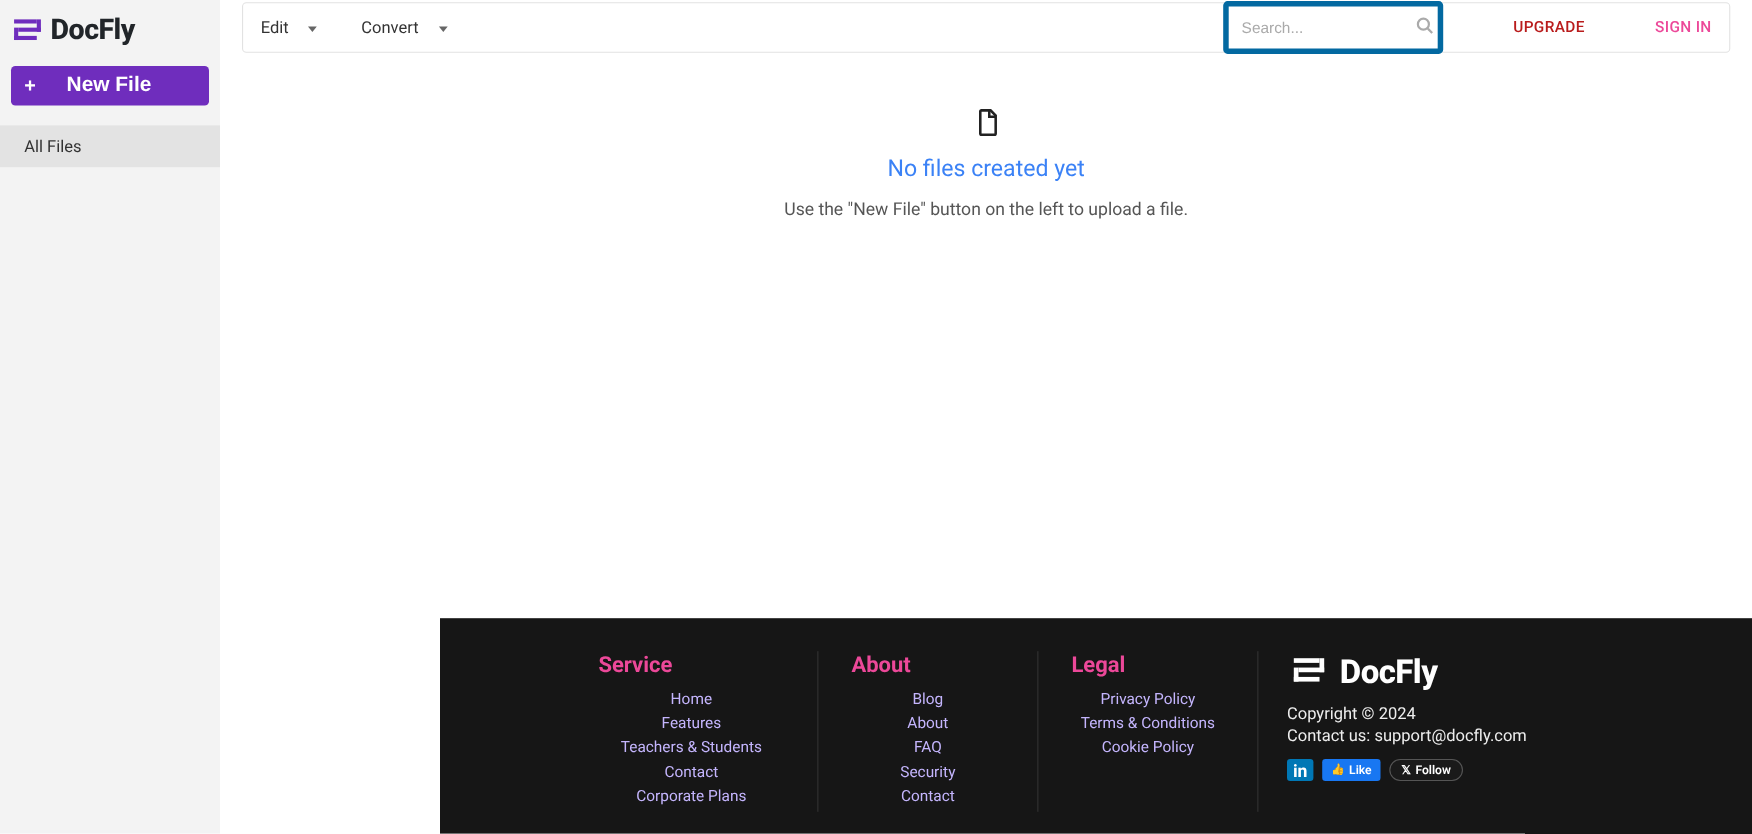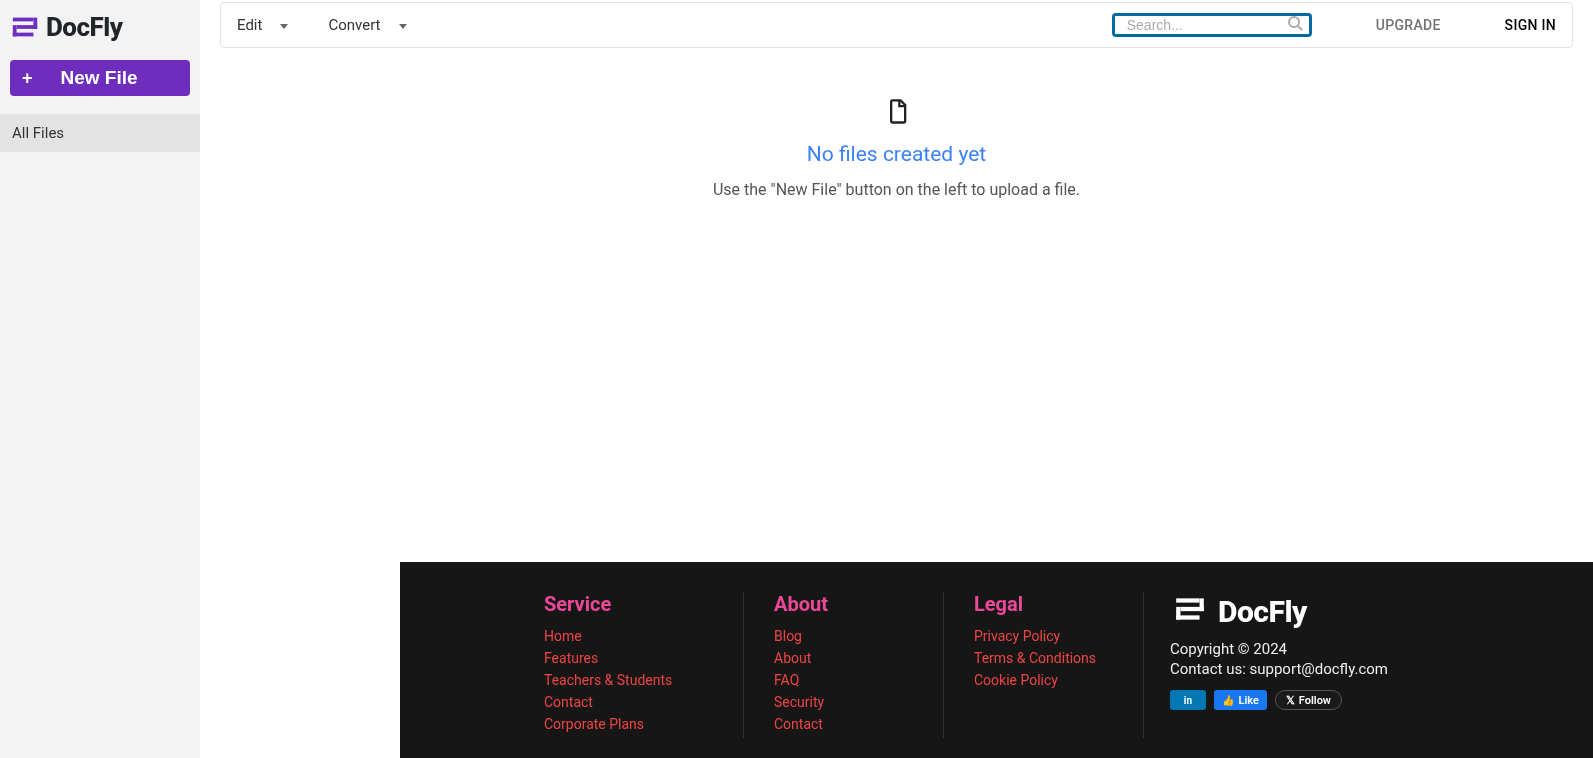--- a/index.html
+++ b/index.html
@@ -58,21 +58,21 @@
       margin-right: 28px;
     }
     .new-file-btn .nf-label {
       font-weight: 700;
       font-size: 19px;
     }
     .side-nav {
       list-style: none;
     }
     .side-nav li {
-      padding: 10px 12px;
+      padding: 10px 22px;
       font-size: 15px;
       color: #333;
       cursor: pointer;
     }
     .side-nav li.active {
       background: #e3e3e3;
     }
     .main {
       position: absolute;
       left: 200px;
@@ -110,22 +110,22 @@
     }
     .top-spacer {
       flex: 1;
     }
     .search-box {
       position: relative;
       width: 200px;
     }
     .search-box input {
       width: 100%;
-      height: 24px;
-      border: 3px solid #0369a1;
+      height: 48px;
+      border: 5px solid #0369a1;
       border-radius: 4px;
       padding: 0 34px 0 12px;
       font-size: 14px;
       color: #555;
       outline: none;
     }
     .search-box input::placeholder {
       color: #aaa;
     }
     .search-ico {
@@ -137,24 +137,24 @@
       cursor: pointer;
     }
     .top-link {
       font-size: 14px;
       font-weight: 500;
       cursor: pointer;
       letter-spacing: 0.3px;
       margin-left: 24px;
     }
     .top-link.upgrade {
-      color: #737373;
+      color: #b91c1c;
     }
     .top-link.signin {
-      color: #000000;
+      color: #ec4899;
     }
     .empty-state {
       text-align: center;
       margin-top: 50px;
     }
     .empty-icon {
       margin-bottom: 12px;
       color: #222;
     }
     .empty-title {
@@ -193,23 +193,24 @@
       color: #ec4899;
       font-size: 20px;
       font-weight: 700;
       margin-bottom: 12px;
     }
     .footer-col ul {
       list-style: none;
     }
     .footer-col ul li {
       font-size: 14px;
-      color: #ef4444;
+      color: #c4b5fd;
       margin-bottom: 6px;
       cursor: pointer;
+      text-align: center;
     }
     .footer-right {
       padding-left: 26px;
     }
     .footer-logo {
       display: flex;
       align-items: center;
       gap: 8px;
       margin-bottom: 10px;
     }
@@ -236,25 +237,25 @@
       display: flex;
       align-items: center;
       font-size: 11px;
       font-weight: 600;
       cursor: pointer;
       padding: 0 6px;
     }
     .social-linkedin {
       background: #0077b5;
       color: #fff;
-      width: 36px;
+      width: 24px;
       padding: 0;
       justify-content: center;
       font-weight: 700;
-      font-size: 10px;
+      font-size: 16px;
     }
     .social-like {
       background: #1877f2;
       color: #fff;
       padding: 0 8px;
       gap: 4px;
     }
     .social-follow {
       background: #1a1a1a;
       border: 1px solid #555;

